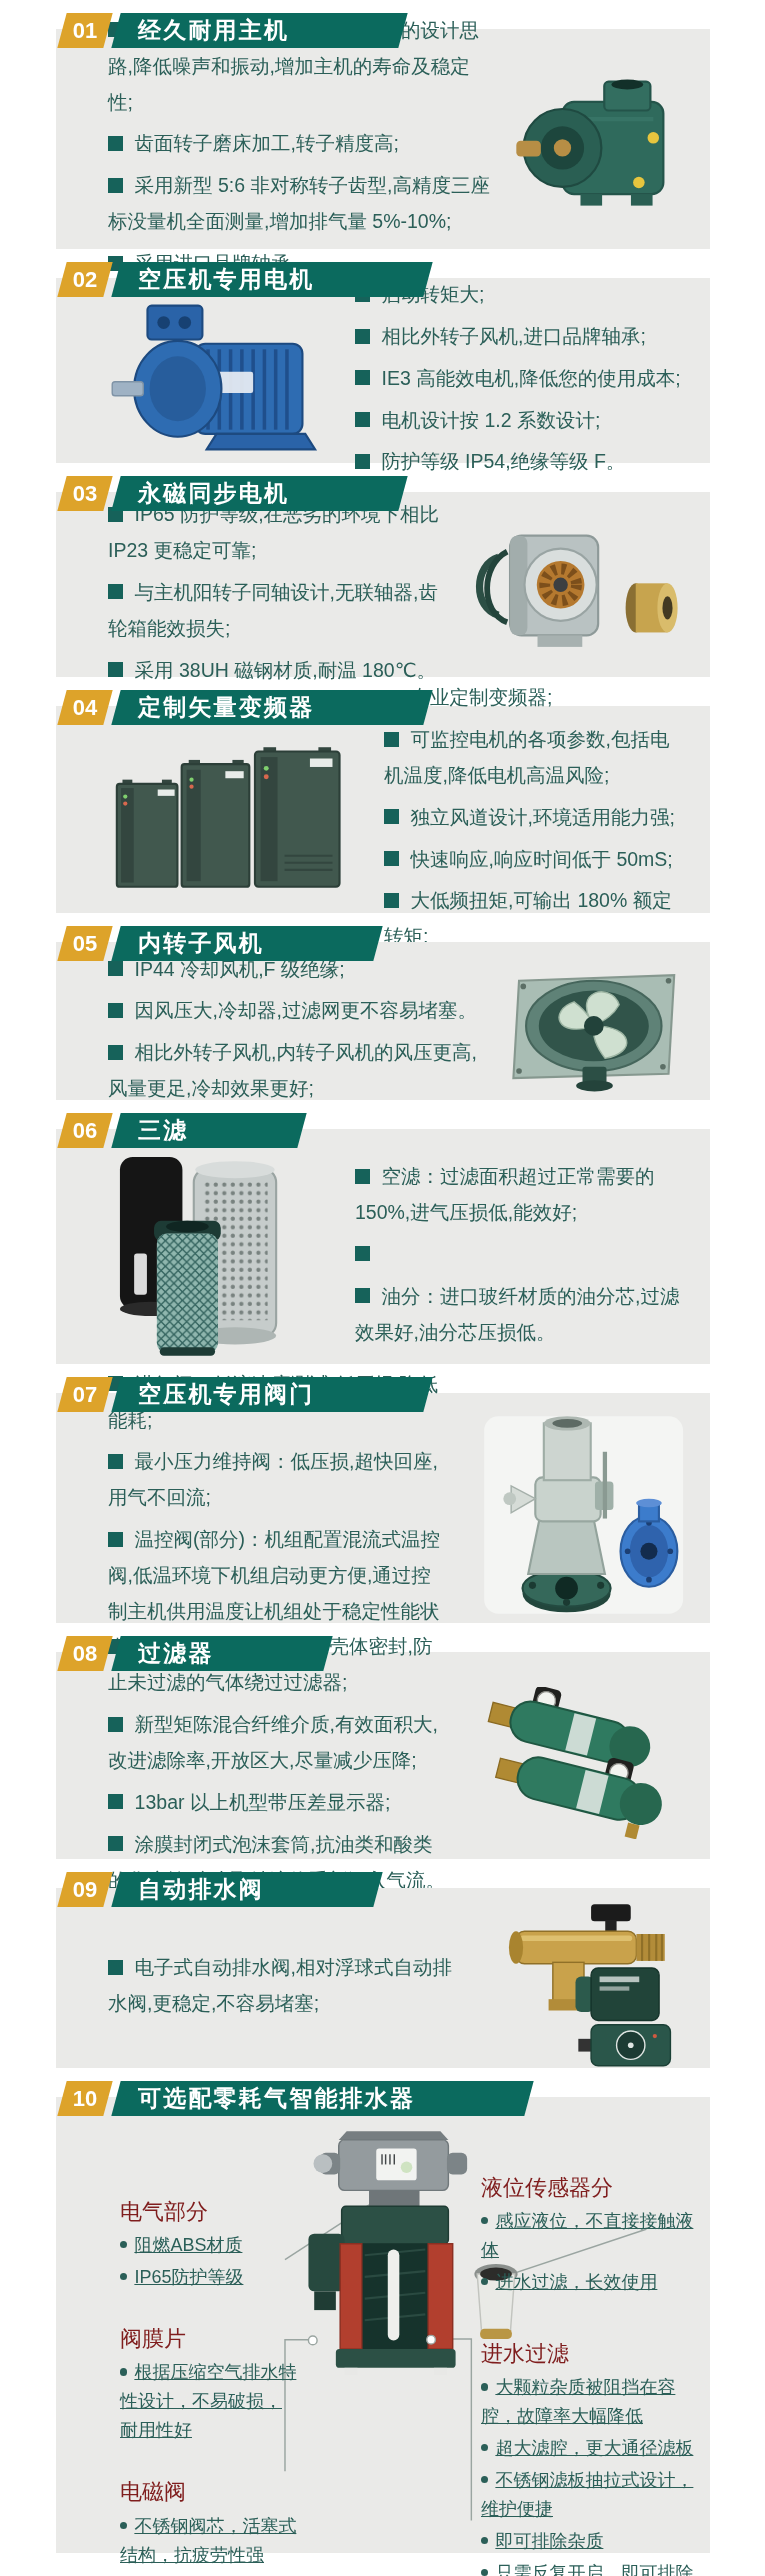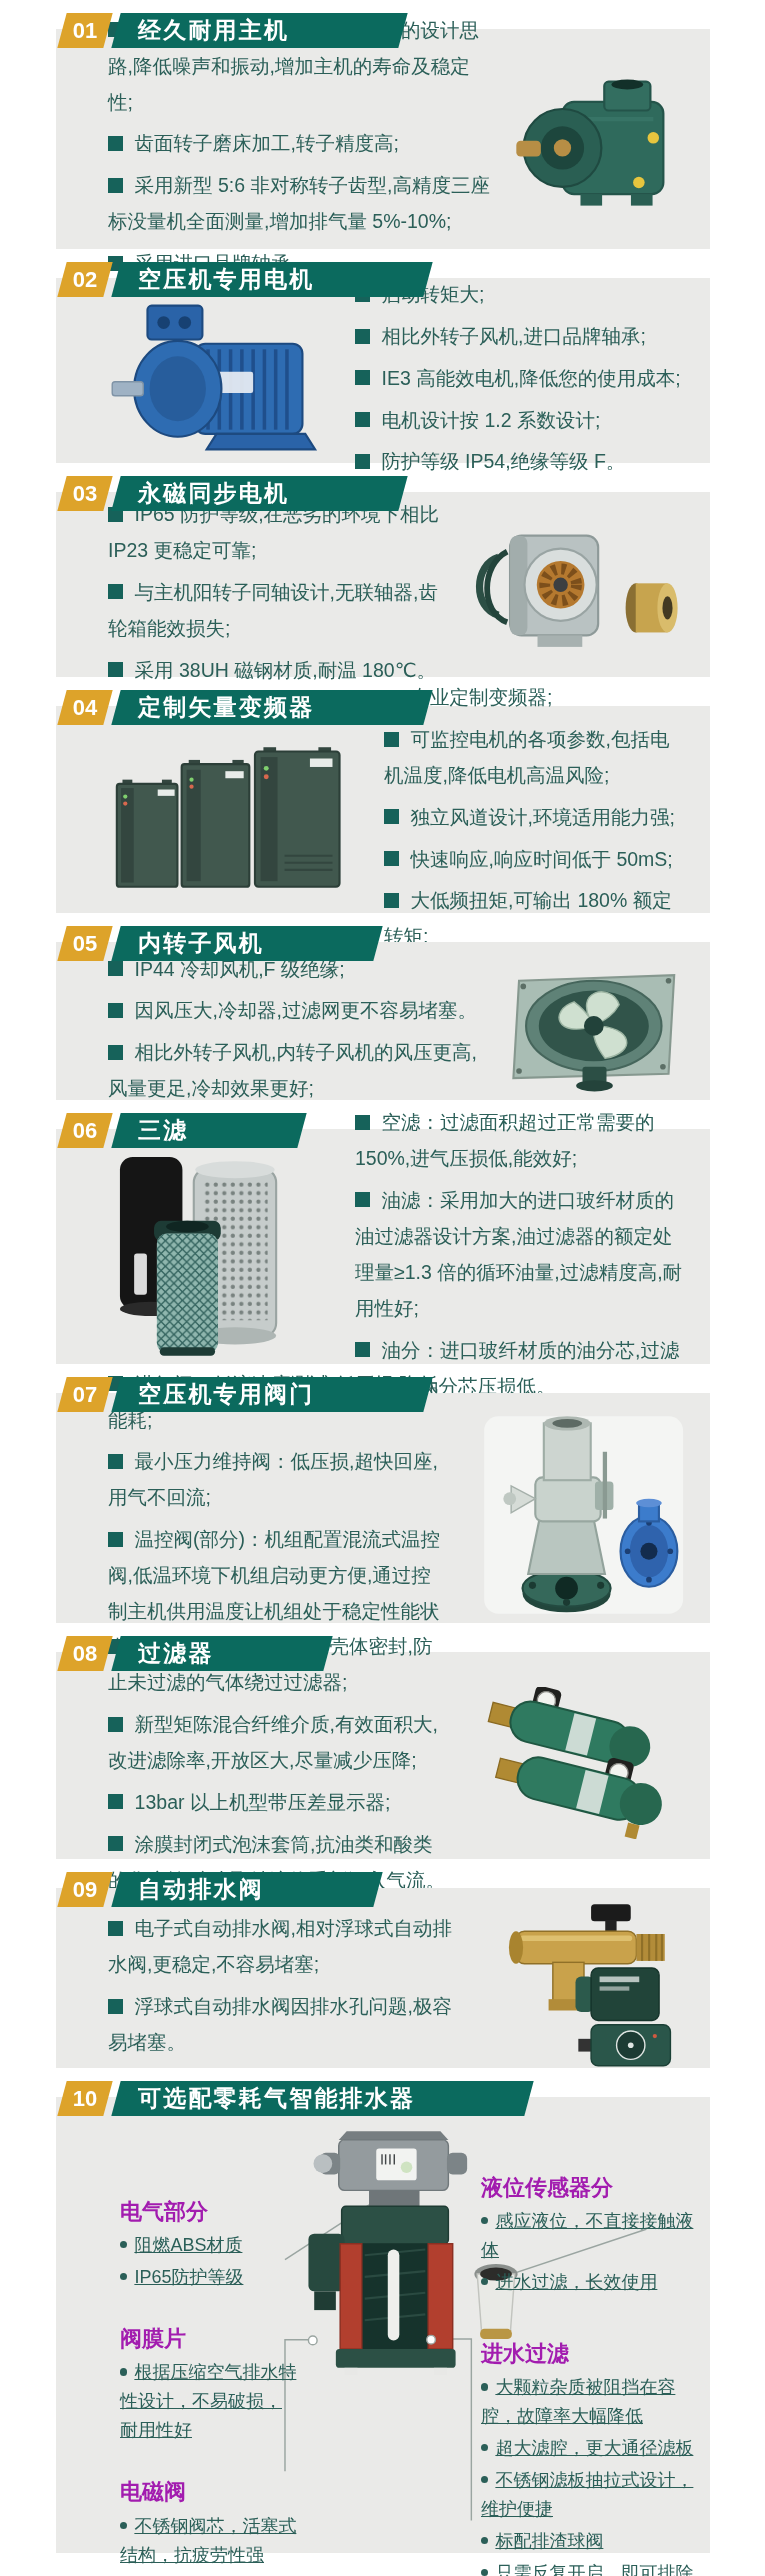--- a/index.html
+++ b/index.html
@@ -25,21 +25,21 @@
       margin-right:11.6px;vertical-align:-0.7px;}
   .pic{flex:0 0 auto;margin:0;display:flex;align-items:center;justify-content:center;}
   .img-left .pic{margin-right:30px;}
   .img-right .pic{margin-left:22px;}
   .p1{height:220px}.p2{height:185px}.p3{height:185px}.p4{height:207px}.p5{height:158px}
   .p6{height:235px}.p7{height:230px}.p8{height:207px}.p9{height:180px}
   
   .p10{height:456px;position:relative;display:block;padding:0;}
   .p10 .abs{position:absolute;}
   .col{color:#2b5f58;}
-  .grp-h{font-size:22px;font-weight:bold;margin:0 0 4.3px 0;color:#a21caf;}
+  .grp-h{font-size:22px;font-weight:normal;margin:0 0 4.3px 0;color:#7f1d1d;}
   .grp{margin:0 0 0 0;}
   .grp + .grp{margin-top:32px;}
   .ga{font-size:18px;line-height:29px;margin:2.9px 0;color:#2b5f58;text-decoration:underline;}
   .dot{display:inline-block;width:7.2px;height:7.2px;border-radius:50%;
        background:#2b5f58;margin-right:7.2px;vertical-align:2.9px;}
   .leaders{position:absolute;left:0;top:0;pointer-events:none;}
 </style>
 </head>
 <body>
 
@@ -286,21 +286,21 @@
           <rect x="62" y="104" width="94" height="28" rx="10" fill="#1d3b35"></rect>
           <rect x="66" y="122" width="86" height="168" rx="14" fill="#8fb6ae"></rect>
           <rect x="66" y="122" width="86" height="168" rx="14" fill="url(#mesh)"></rect>
           <rect x="70" y="282" width="78" height="12" rx="6" fill="#1d3b35"></rect>
           <ellipse cx="109" cy="112" rx="30" ry="8" fill="#102622"></ellipse>
         </svg>
       </figure>
       <div class="txt">
 
       <p class="b"><span class="sq"></span><span>空滤：过滤面积超过正常需要的 150%,进气压损低,能效好;</span></p>
-          <p class="b"><span class="sq"></span><span>油滤：采用加大的进口玻纤材质的油过滤器设计方案,油过滤器的额定处理量≥1.3 倍的循环油量,过滤精度高,耐用性好;</span></p>
+          <p class="b"><span class="sq"></span></p>
           <p class="b"><span class="sq"></span><span>油分：进口玻纤材质的油分芯,过滤效果好,油分芯压损低。</span></p>
         </div>
     </div>
   </section>
 
   <section class="sec">
     <header class="hd">
       <div class="badge">
           <span class="uns">07</span>
         </div>
@@ -394,21 +394,20 @@
           <span class="uns">09</span>
         </div>
       <div class="band">
           <span class="uns ttl">自动排水阀</span>
         </div>
     </header>
     <div class="panel p9 img-right">
       <div class="txt">
 
       <p class="b"><span class="sq"></span><span>电子式自动排水阀,相对浮球式自动排水阀,更稳定,不容易堵塞;</span></p>
-          <p class="b"><span class="sq"></span><span>浮球式自动排水阀因排水孔问题,极容易堵塞。</span></p>
         </div>
       <figure class="pic">
         <svg width="202" height="170" viewBox="0 0 280 240">
           <rect x="150" y="6" width="56" height="24" rx="5" fill="#1b1b1b"></rect>
           <rect x="170" y="28" width="16" height="18" fill="#222222"></rect>
           <rect x="44" y="44" width="170" height="46" rx="12" fill="#c9a24b" stroke="#8f7028" stroke-width="2"></rect>
           <rect x="50" y="50" width="158" height="8" rx="4" fill="#e3c878" opacity="0.8"></rect>
           <rect x="214" y="48" width="40" height="38" fill="#b28c39"></rect>
           <g stroke="#8f7028" stroke-width="3">
               <line x1="222" y1="48" x2="222" y2="86"></line>
@@ -528,21 +527,21 @@
               <p class="ga"><span class="dot"></span><span>进水过滤，长效使用</span></p>
             </div>
         </div>
         <div class="grp" style="margin-top:42px;">
           <h3 class="grp-h">进水过滤</h3>
           <div>
 
           <p class="ga"><span class="dot"></span><span>大颗粒杂质被阻挡在容腔，故障率大幅降低</span></p>
               <p class="ga"><span class="dot"></span><span>超大滤腔，更大通径滤板</span></p>
               <p class="ga"><span class="dot"></span><span>不锈钢滤板抽拉式设计，维护便捷</span></p>
-              <p class="ga"><span class="dot"></span><span>标配排渣球阀</span></p>
+              <p class="ga"><span class="dot"></span><span>即可排除杂质</span></p>
               <p class="ga"><span class="dot"></span><span>只需反复开启，即可排除杂质</span></p>
             </div>
         </div>
       </div>
 
     </div>
   </section>
 
 </div>
 

